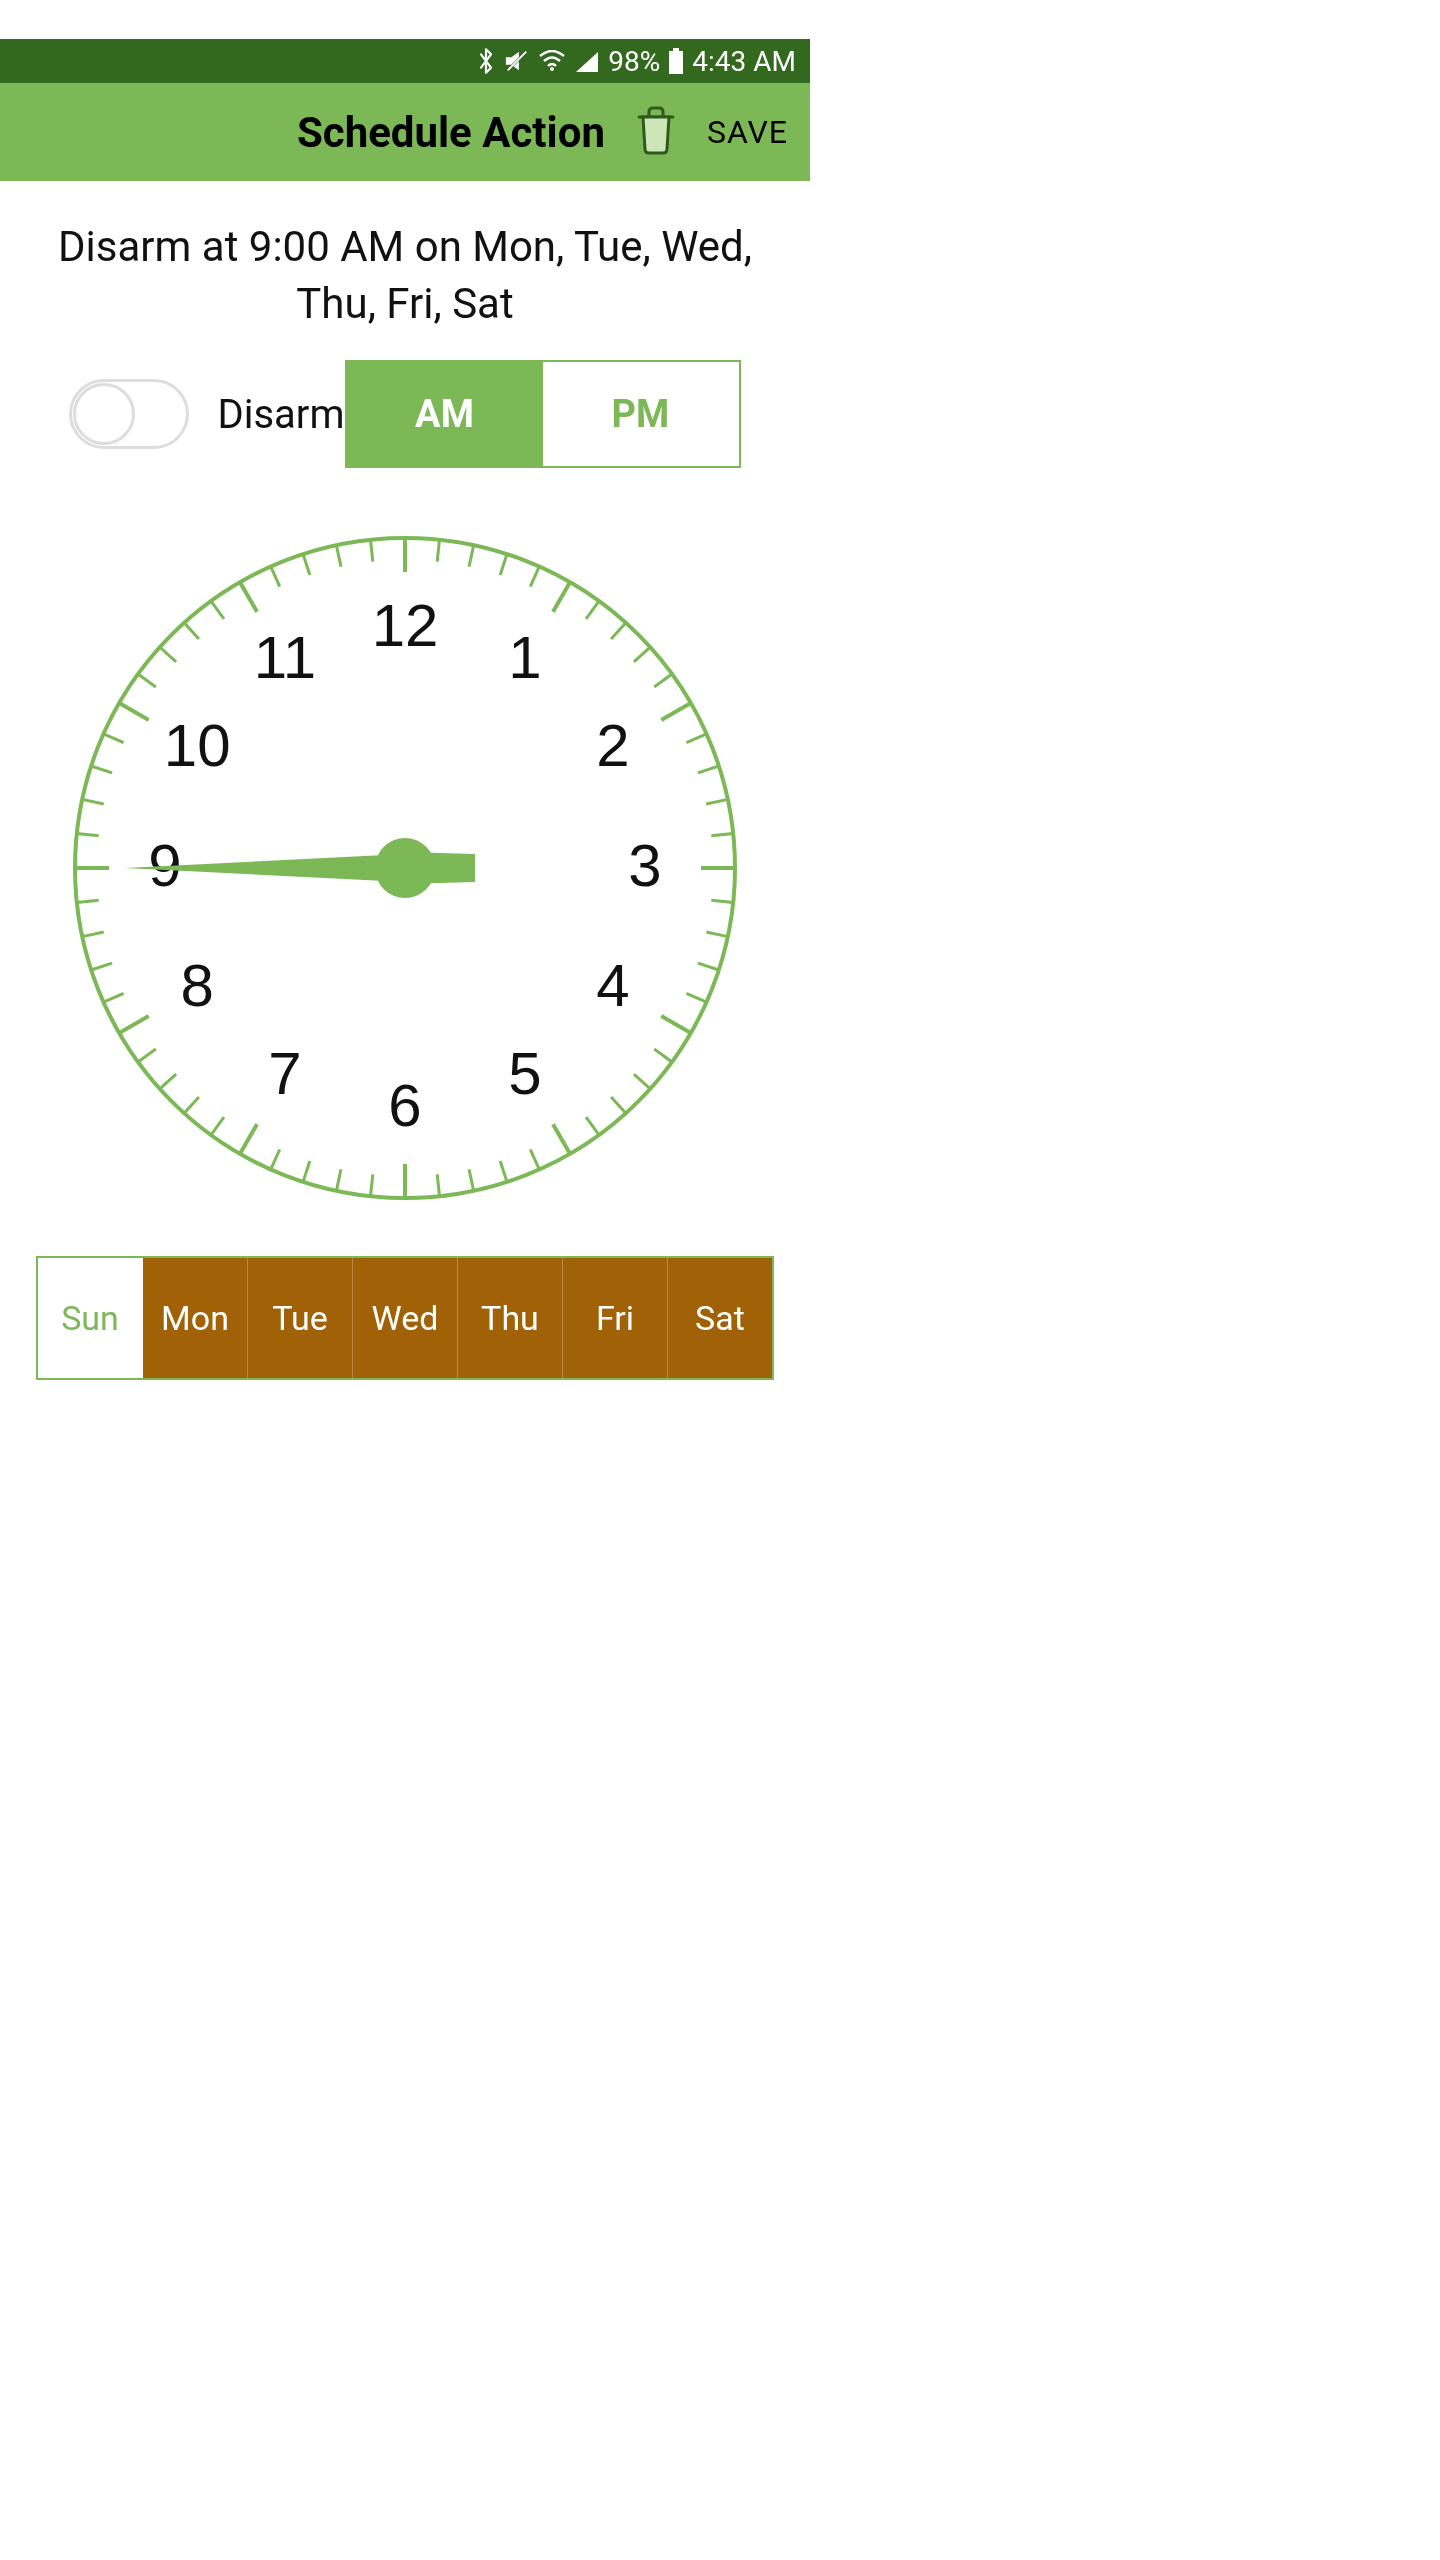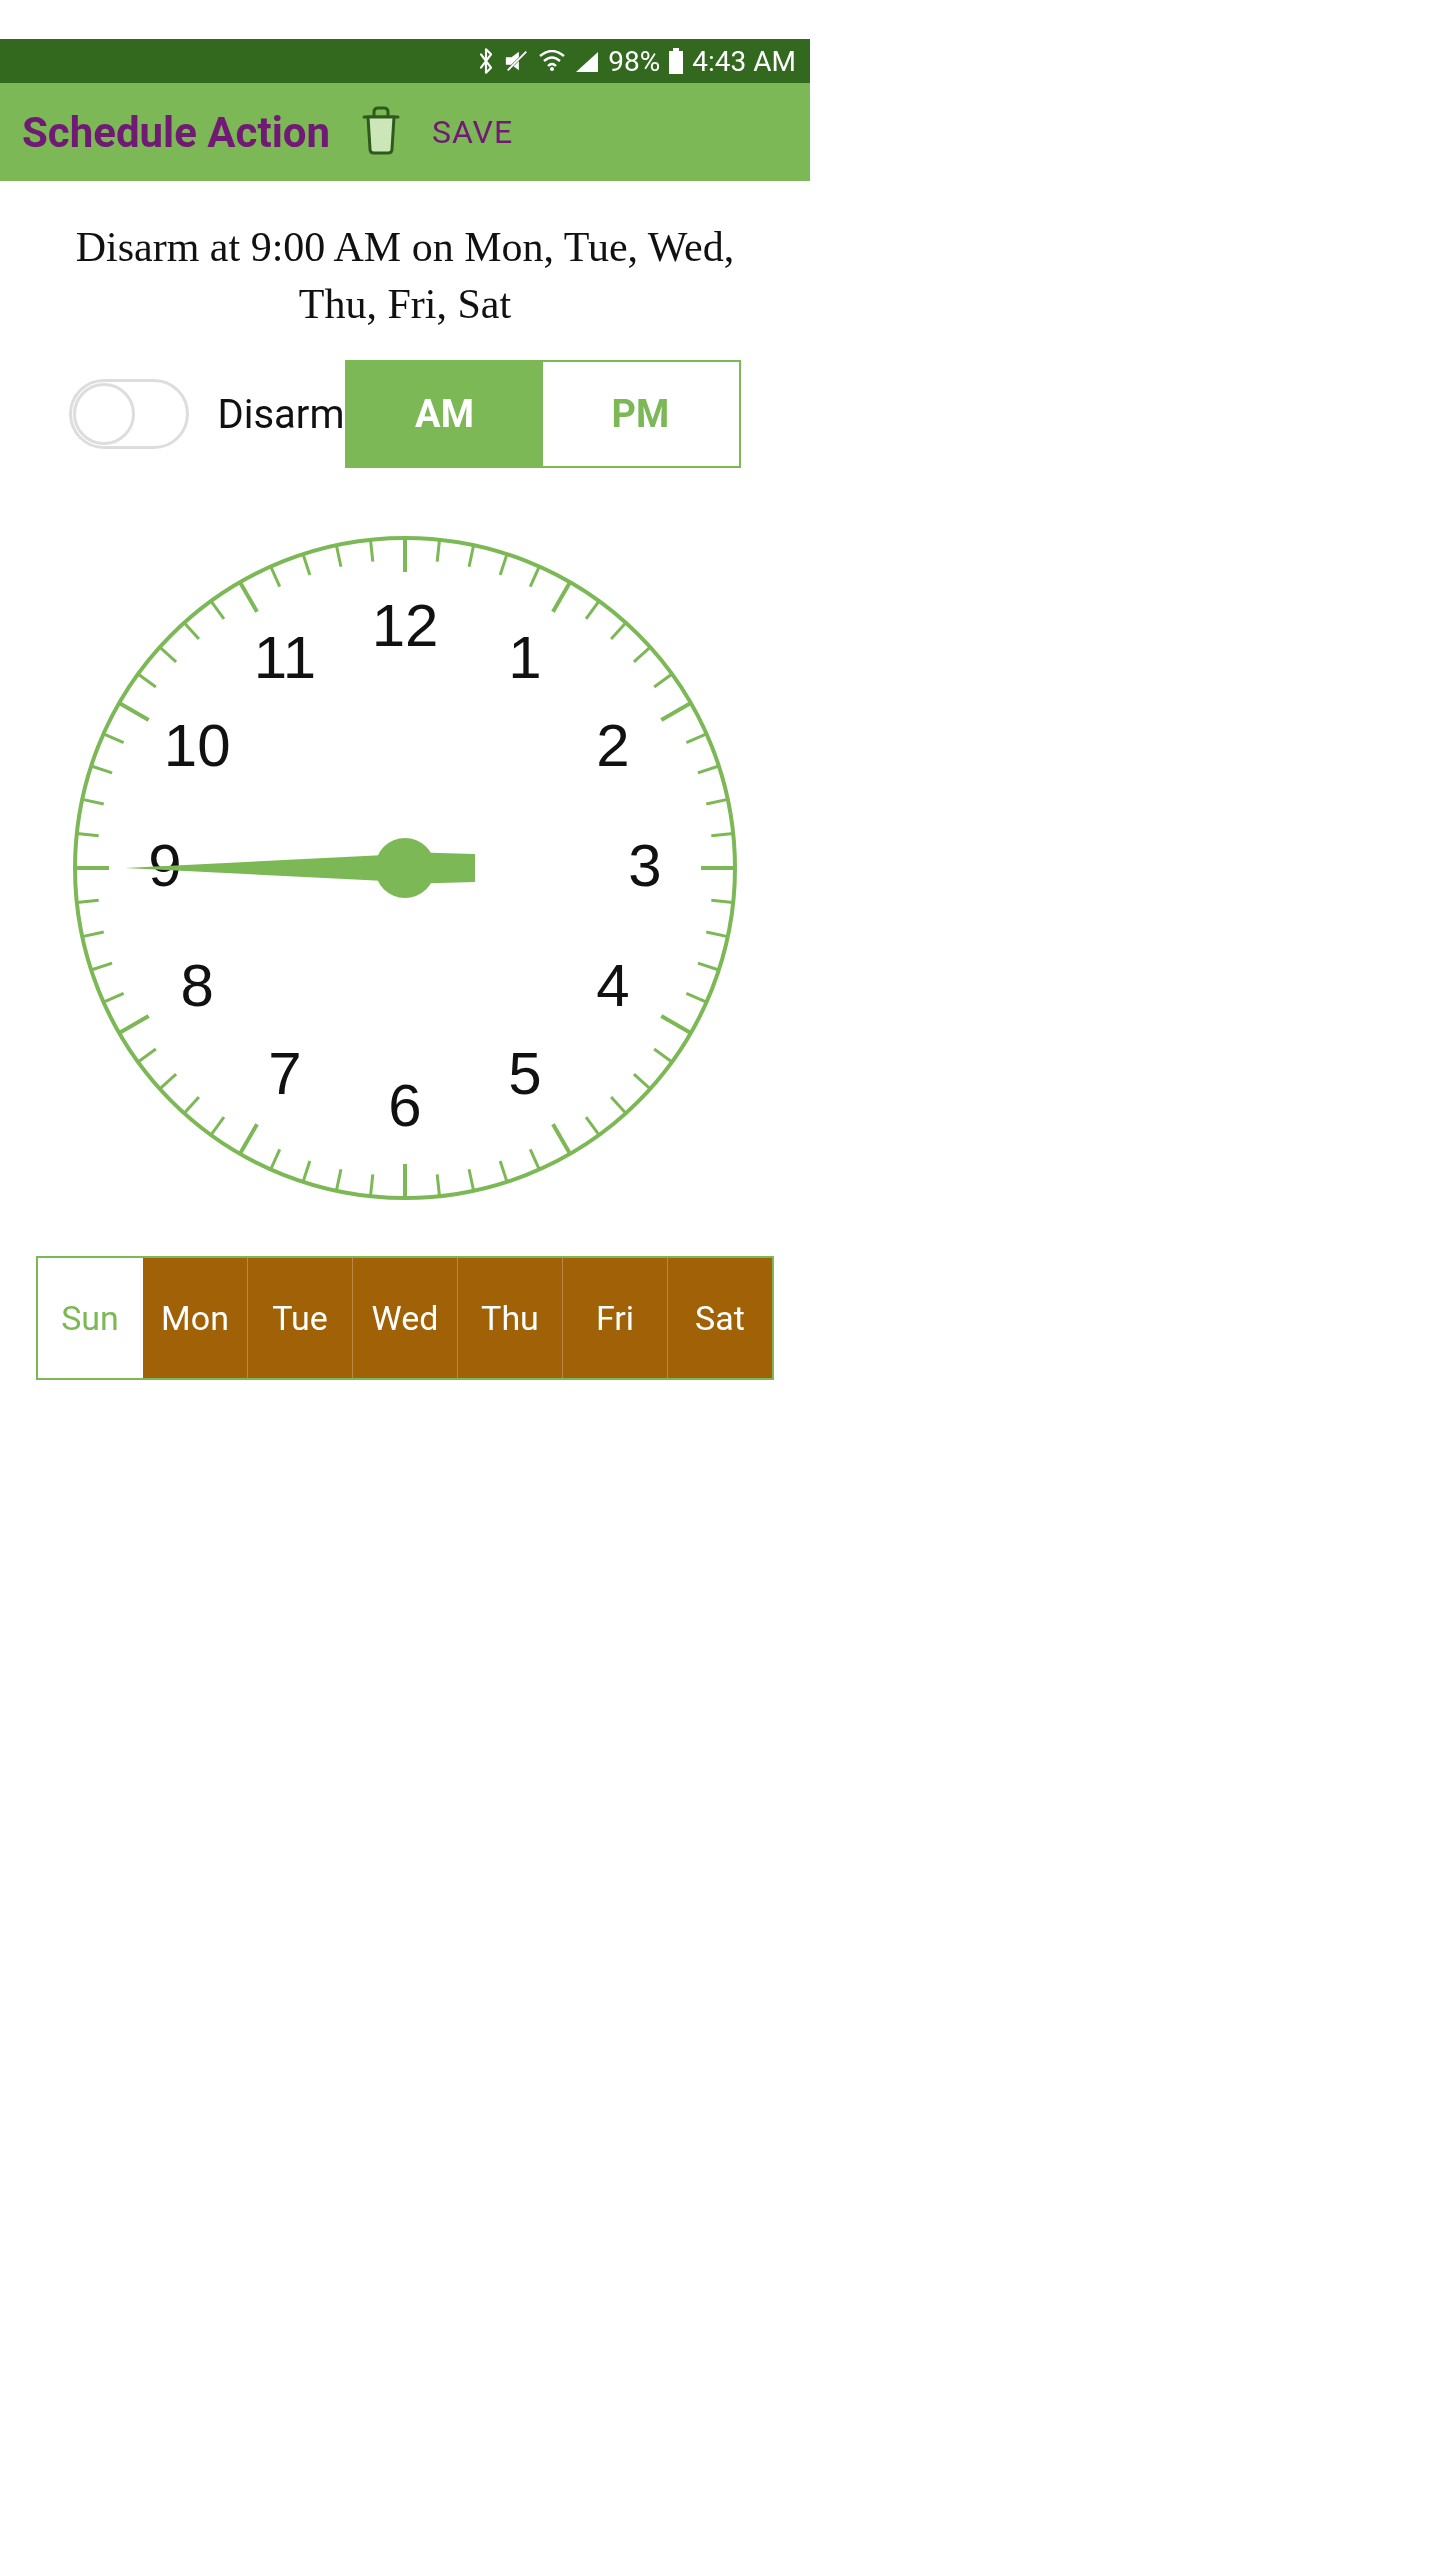--- a/index.html
+++ b/index.html
@@ -4,31 +4,31 @@
 <style>
   * { box-sizing: border-box; margin: 0; padding: 0; }
   html, body { width: 810px; height: 1440px; font-family: -apple-system, Roboto, Arial, sans-serif; background: #fff; }
   .status-bar {
     height: 44px; background: #32691e; color: #fff;
     display: flex; justify-content: flex-end; align-items: center;
     padding: 0 14px; gap: 8px; font-size: 28px; margin-top: 39px;
   }
   .status-bar .ico { display:inline-flex; align-items:center; }
   .app-bar {
-    height: 98px; background: #7cb855; color: #701a75;
-    display: flex; align-items: center; justify-content: flex-start;
+    height: 98px; background: #7cb855; color: #000000;
+    display: flex; align-items: center; justify-content: flex-end;
     padding: 0 22px; gap: 28px;
   }
   .app-bar-title { font-weight: 700; font-size: 42px; }
   .app-bar-save { font-weight: 400; font-size: 32px; letter-spacing: 1px; }
   .trash-ico svg { width:46px; height:50px; }
   .content { padding: 30px 36px 0 36px; }
   .summary {
     font-size: 42px; text-align: center; line-height: 1.35;
-    padding: 8px 6px 28px 6px; color:#111;font-family:Liberation Serif, serif;
+    padding: 8px 6px 28px 6px; color:#111;
   }
   .controls-row {
     display:flex; align-items:center; justify-content:center;
     padding: 0 0 24px 0;
   }
   .toggle-wrap { display:flex; align-items:center; gap:28px; }
   .toggle {
     width:120px; height:70px; border-radius:40px; border:3px solid #ddd;
     position:relative; background:#fff;
   }

